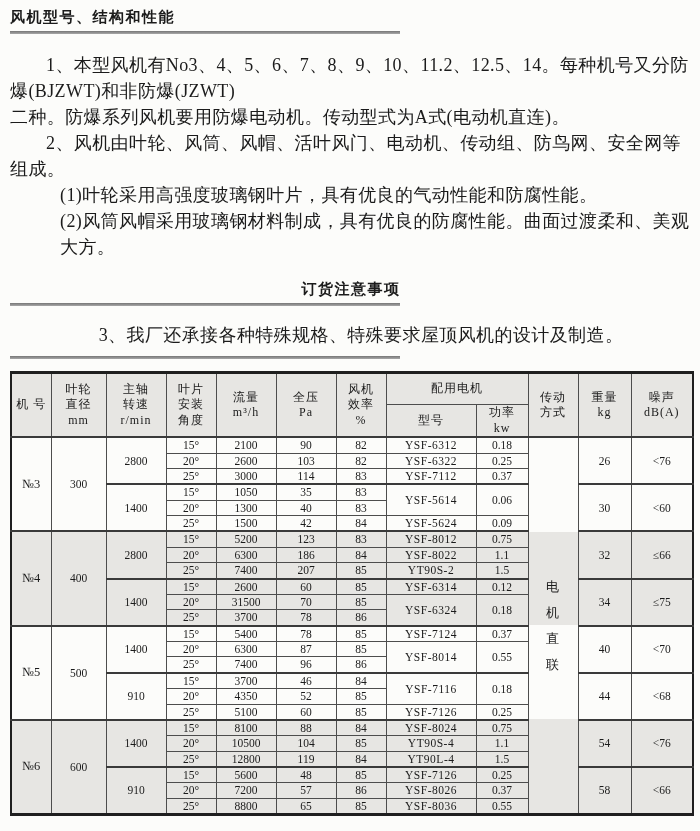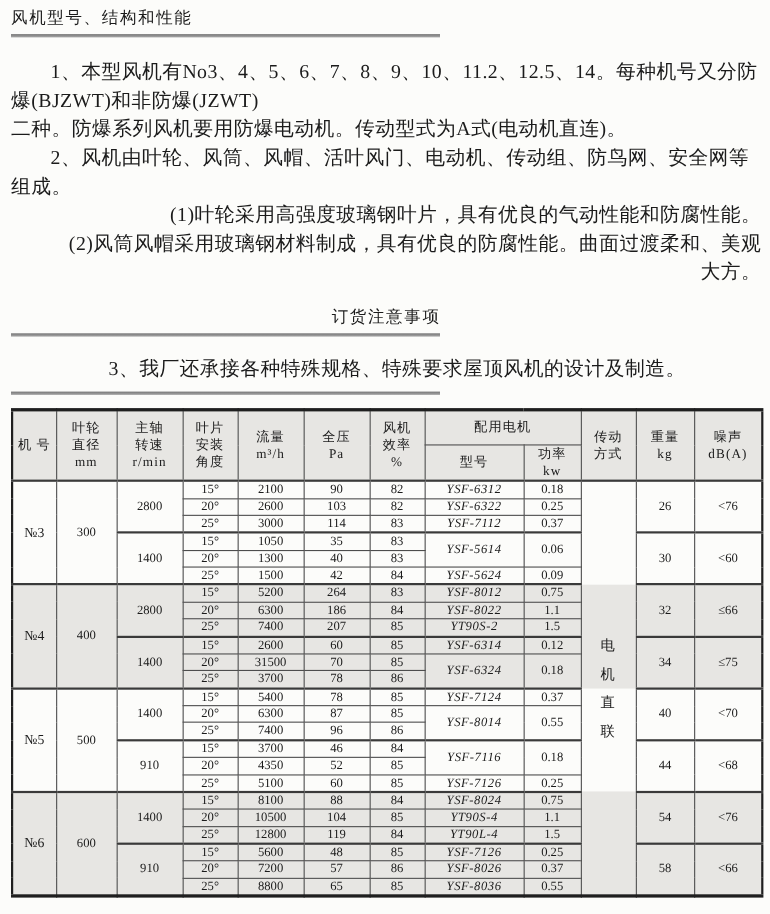--- a/index.html
+++ b/index.html
@@ -6,31 +6,31 @@
   html,body { margin:0; padding:0; }
   body {
     width: 700px; height: 831px;
     background: #fcfcfa;
     color: #1b1b1b;
     font-family: "Liberation Serif", "DejaVu Serif", serif;
     padding: 8px 8px 0 10px;
     overflow: hidden;
   }
   .section-title {
-    font-size: 15px; font-weight: normal; letter-spacing: 1.5px;
+    font-size: 15px; font-weight: bold; letter-spacing: 1.5px;
     line-height: 18px;
   }
   .rule {
     height: 3px; width: 390px; margin-top: 5px;
     background: linear-gradient(#767676, #a8a8a8);
   }
   .body-text { font-size: 18px; line-height: 26px; letter-spacing: 0.4px; }
   .para-first  { margin-top: 18px; }
   .indent { text-indent: 2em; }
-  .sub-item { padding-left: 50px; text-align: right; }
+  .sub-item { padding-left: 50px; }
   .notes-list { margin-top: 16px; }
   .notes-list .note-item { padding-left: 20px; }
   .table-title-wrap { margin-top: 8px; }
   .perf-wrap { margin-top: 12px; }
 
   table.perf {
     width: 682px; height: 438px;
     border-collapse: collapse;
     table-layout: fixed;
     font-size: 11.5px;
@@ -58,21 +58,21 @@
   tr.shaded td { background: #e7e6e3; }
   td.trans-cell {
     background: linear-gradient(to bottom,
       #fcfcfa 0%, #fcfcfa 25%,
       #e7e6e3 25%, #e7e6e3 50%,
       #fcfcfa 50%, #fcfcfa 75%,
       #e7e6e3 75%, #e7e6e3 100%) !important;
     font-size: 13px; letter-spacing: 1px; line-height: 26px;
   }
   td.machine-cell { font-size: 12.5px; }
-  td.motor-cell { letter-spacing: 0.5px; font-style: italic; }
+  td.motor-cell { letter-spacing: 0.5px; }
 </style>
 </head>
 <body>
 
 <div>
   <div class="section-title">风机型号、结构和性能</div>
   <div class="rule"></div>
   <div class="body-text para-first indent">1、本型风机有No3、4、5、6、7、8、9、10、11.2、12.5、14。每种机号又分防爆(BJZWT)和非防爆(JZWT)</div>
   <div class="body-text">二种。防爆系列风机要用防爆电动机。传动型式为A式(电动机直连)。</div>
   <div class="body-text indent">2、风机由叶轮、风筒、风帽、活叶风门、电动机、传动组、防鸟网、安全网等组成。</div>
@@ -199,21 +199,21 @@
           <td>84</td>
           <td class="motor-cell">YSF-5624</td>
           <td>0.09</td>
         </tr>
         <tr class="shaded group-start">
           <td rowspan="6" class="machine-cell">№4</td>
           <td rowspan="6">400</td>
           <td rowspan="3">2800</td>
           <td>15°</td>
           <td>5200</td>
-          <td>264</td>
+          <td>123</td>
           <td>83</td>
           <td class="motor-cell">YSF-8012</td>
           <td>0.75</td>
           <td rowspan="3">32</td>
           <td rowspan="3">≤66</td>
         </tr>
         <tr class="shaded">
           <td>20°</td>
           <td>6300</td>
           <td>186</td>

